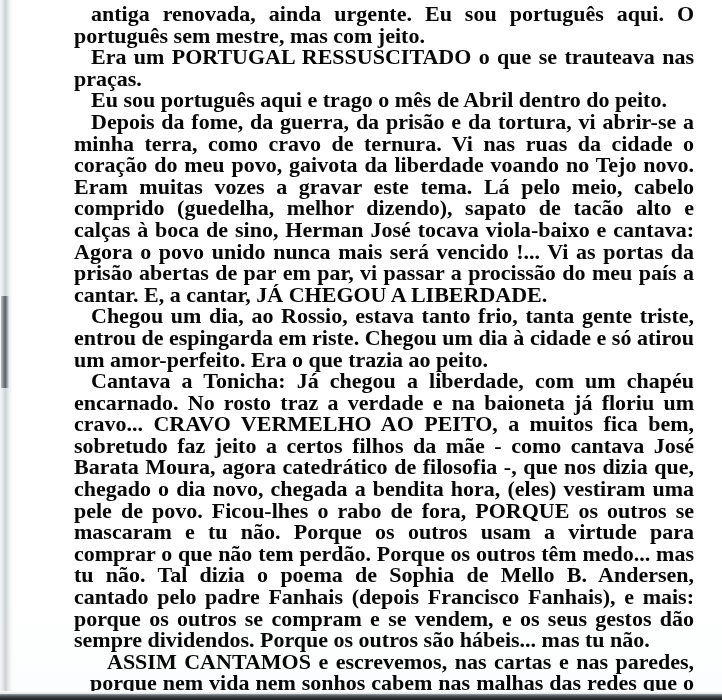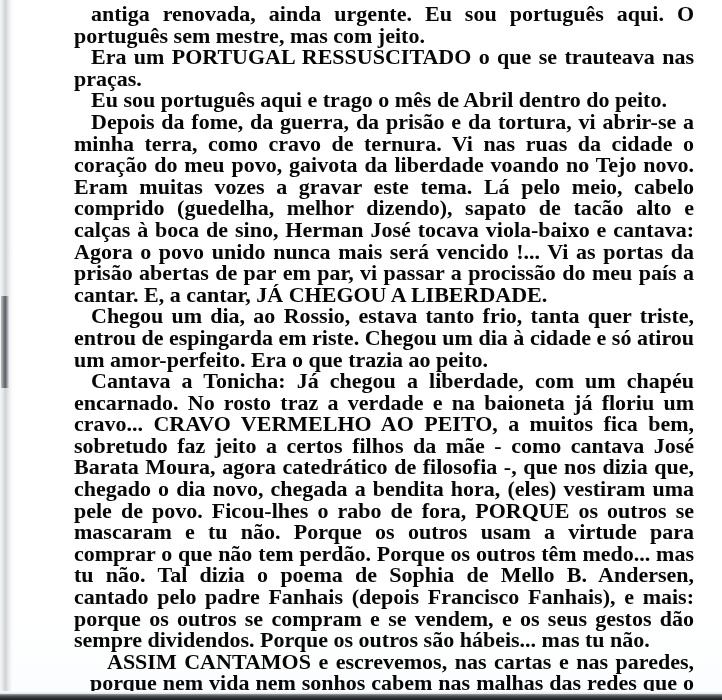--- a/index.html
+++ b/index.html
@@ -118,21 +118,21 @@
 
   <div id="paper-tint"></div>
   <div id="binding-shadow"></div>
   <div id="binding-strip"></div>
 
   <div id="text-column">
     <p class="para">antiga renovada, ainda urgente. Eu sou português aqui. O português sem mestre, mas com  jeito.</p>
     <p class="para">Era  um PORTUGAL RESSUSCITADO  o que se trauteava nas praças.</p>
     <p class="para">Eu sou português aqui e trago o mês de Abril dentro do peito.</p>
     <p class="para">Depois da fome, da guerra, da prisão e da tortura, vi abrir-se a minha terra, como cravo de ternura. Vi nas ruas da cidade o coração do meu povo, gaivota da liberdade voando no Tejo novo. Eram muitas vozes a gravar este tema. Lá pelo meio, cabelo comprido (guedelha, melhor dizendo), sapato de tacão alto e calças à boca de sino, Herman José tocava viola-baixo e cantava: Agora o povo unido nunca mais será vencido !... Vi as portas da prisão abertas de par em par, vi passar a procissão do meu país a cantar. E, a cantar, JÁ CHEGOU A LIBERDADE.</p>
-    <p class="para">Chegou um dia, ao Rossio, estava tanto frio, tanta quer triste, entrou de espingarda em riste. Chegou um dia à cidade e só atirou um amor-perfeito. Era o que trazia ao peito.</p>
+    <p class="para">Chegou um dia, ao Rossio, estava tanto frio, tanta gente triste, entrou de espingarda em riste. Chegou um dia à cidade e só atirou um amor-perfeito. Era o que trazia ao peito.</p>
     <p class="para">Cantava a Tonicha: Já chegou a liberdade, com um chapéu encarnado. No rosto traz a verdade e na baioneta já floriu um cravo... CRAVO VERMELHO AO PEITO, a muitos fica bem, sobretudo faz jeito a certos filhos da mãe - como cantava José Barata Moura, agora catedrático de filosofia -, que nos dizia que, chegado o dia novo, chegada a bendita hora, (eles) vestiram uma pele de povo. Ficou-lhes o rabo de fora, PORQUE os outros se mascaram e tu não. Porque os outros usam a virtude para comprar o que não tem perdão. Porque os outros têm medo... mas tu não. Tal dizia o poema de Sophia de Mello B. Andersen, cantado pelo padre Fanhais (depois Francisco Fanhais), e mais: porque os outros se compram e se vendem, e os seus gestos dão sempre dividendos. Porque os outros são hábeis... mas tu não.</p>
     <p class="para">ASSIM  CANTAMOS e escrevemos, nas cartas e nas paredes, porque nem vida nem sonhos cabem nas malhas das redes que o inimigo nos lança. Luis Cilia contava a quem tem sangue nas veias, como se destrói o mando e se assaltam as ameias de quem nos quer sitiar no CHÃO NOSSO, labutado pão-a-pão no teu ventre semeado. Dia a dia te daremos a vontade do nosso corpo inda acorrentado. Contigo nos libertaremos das ofensas que não perdoamos. Os Trovante iniciavam a sua ful-gurante carreira, no nosso chão: Chão nosso, fecundado de amor e suor. Amanhece</p>
   </div>
 
   <div id="bottom-band-hi"></div>
   <div id="bottom-band"></div>
 
 </div>
 
 </body></html>

